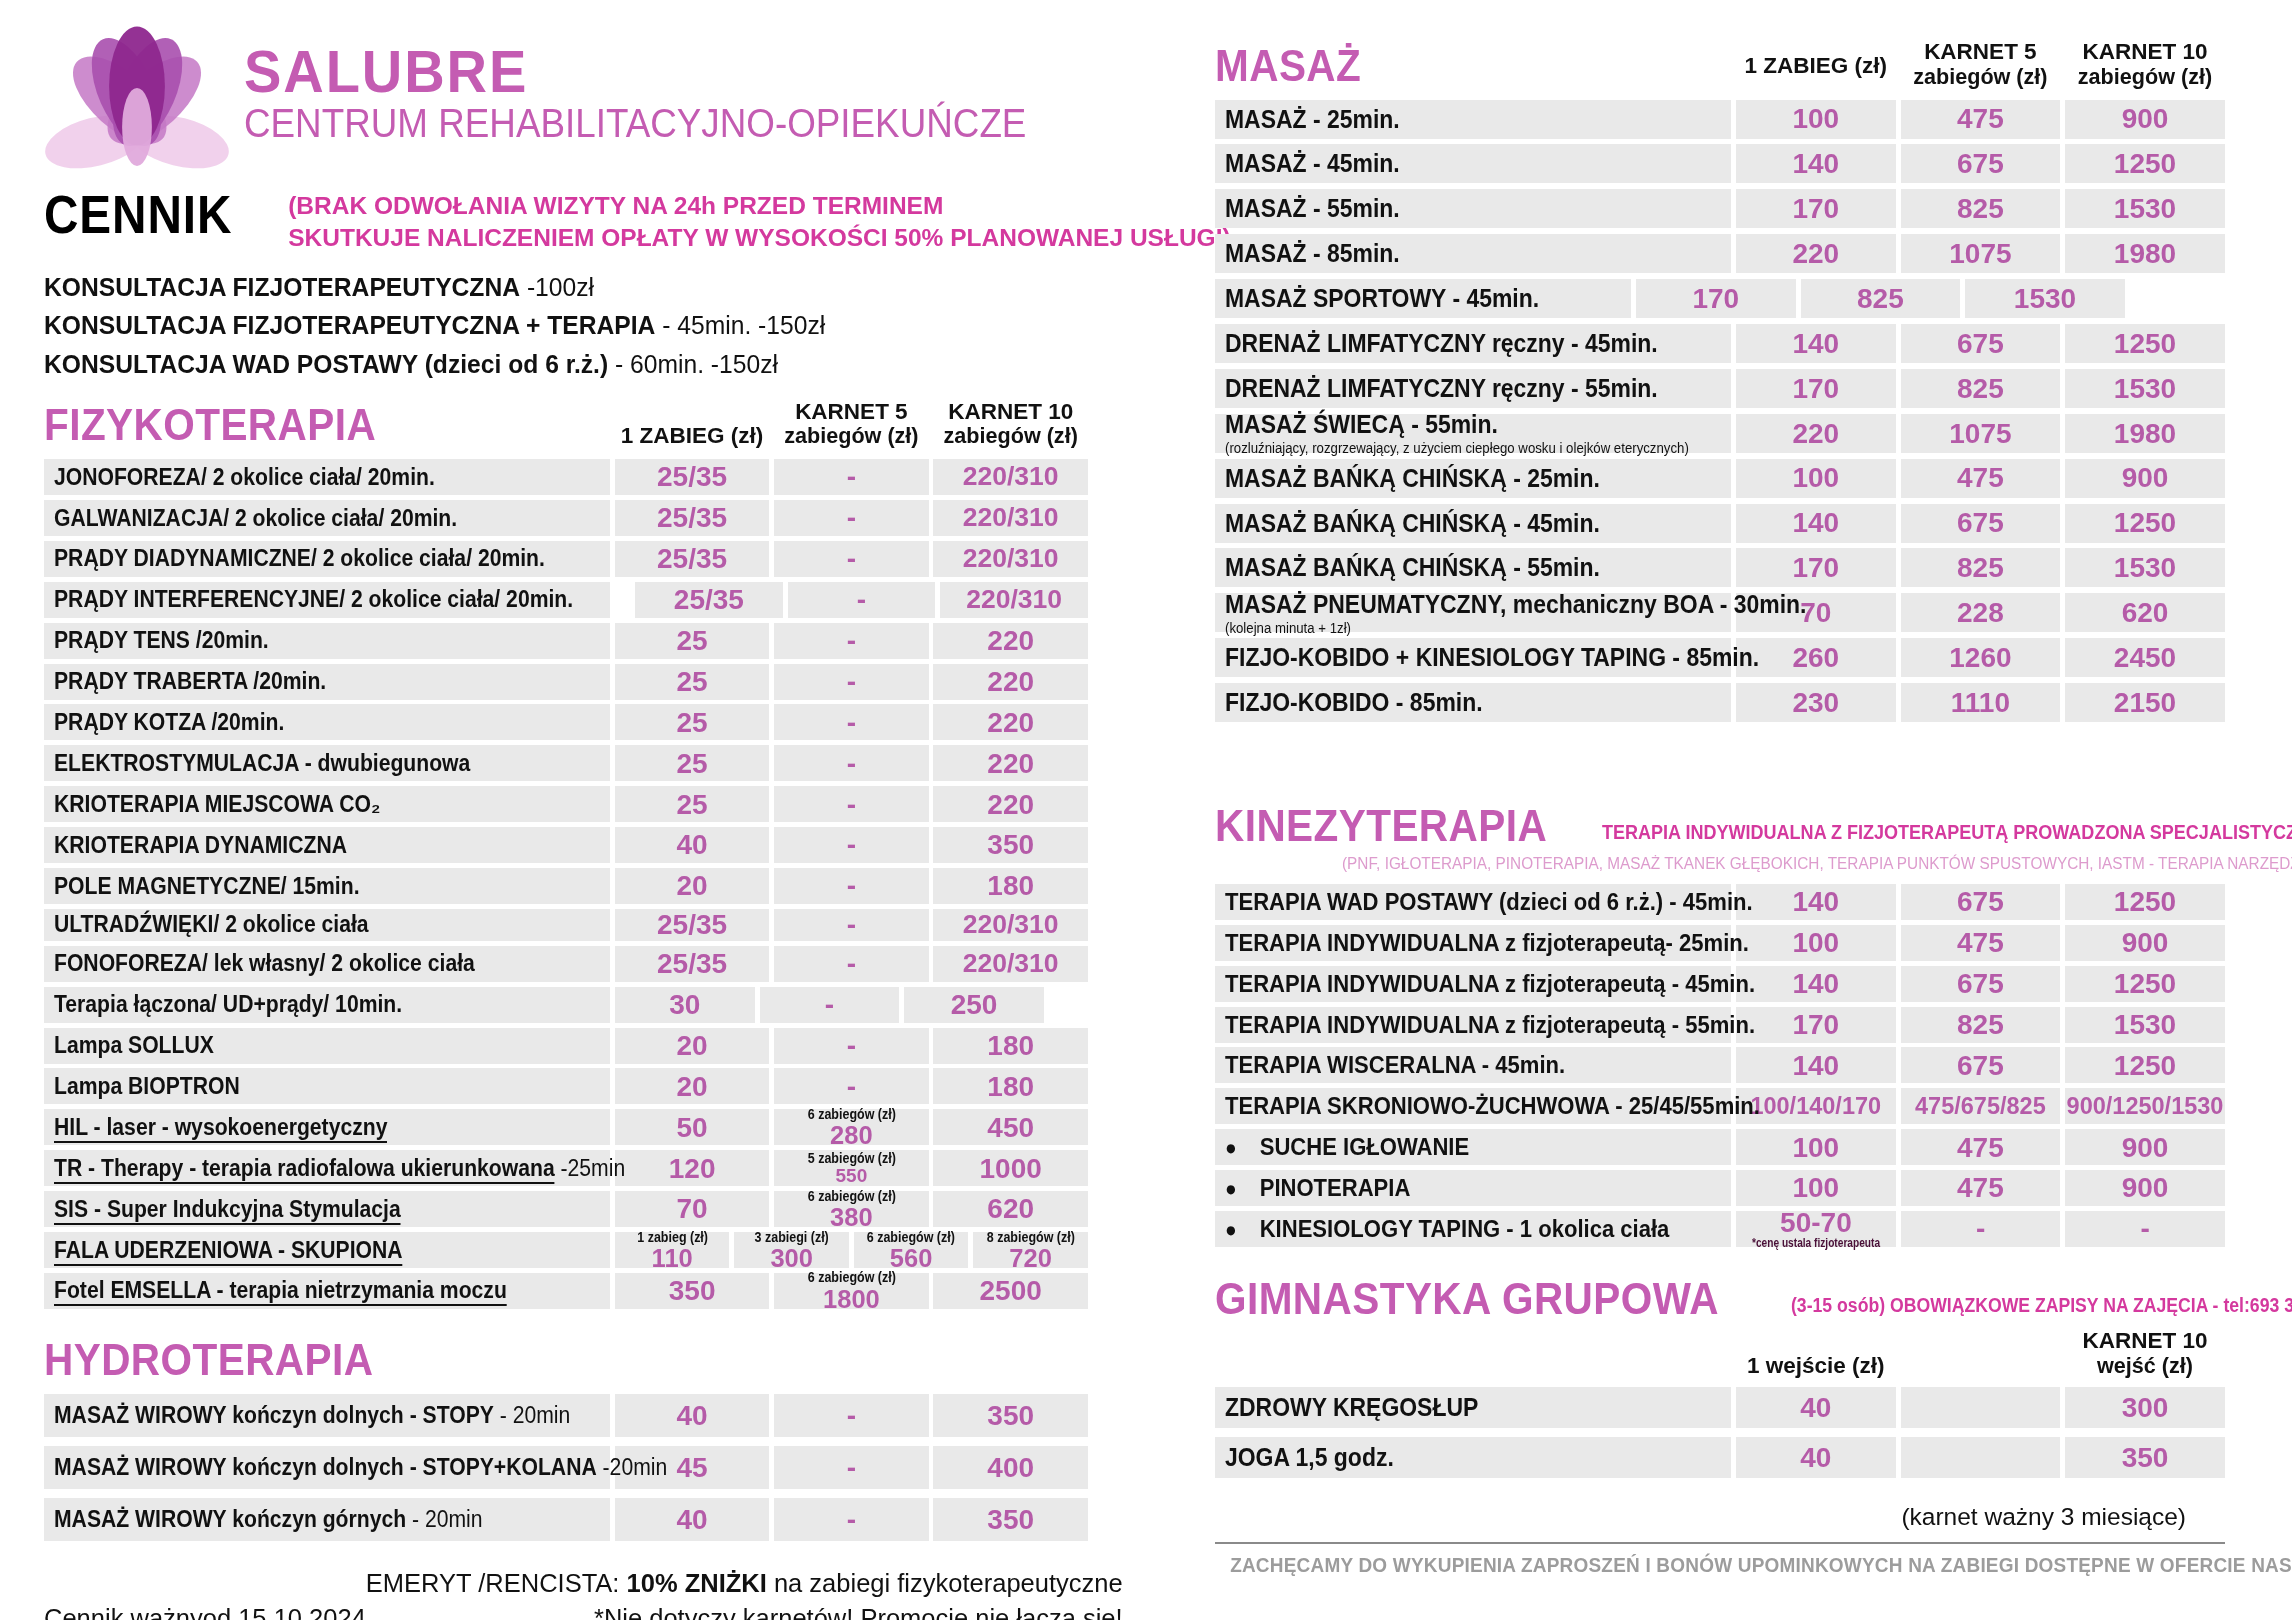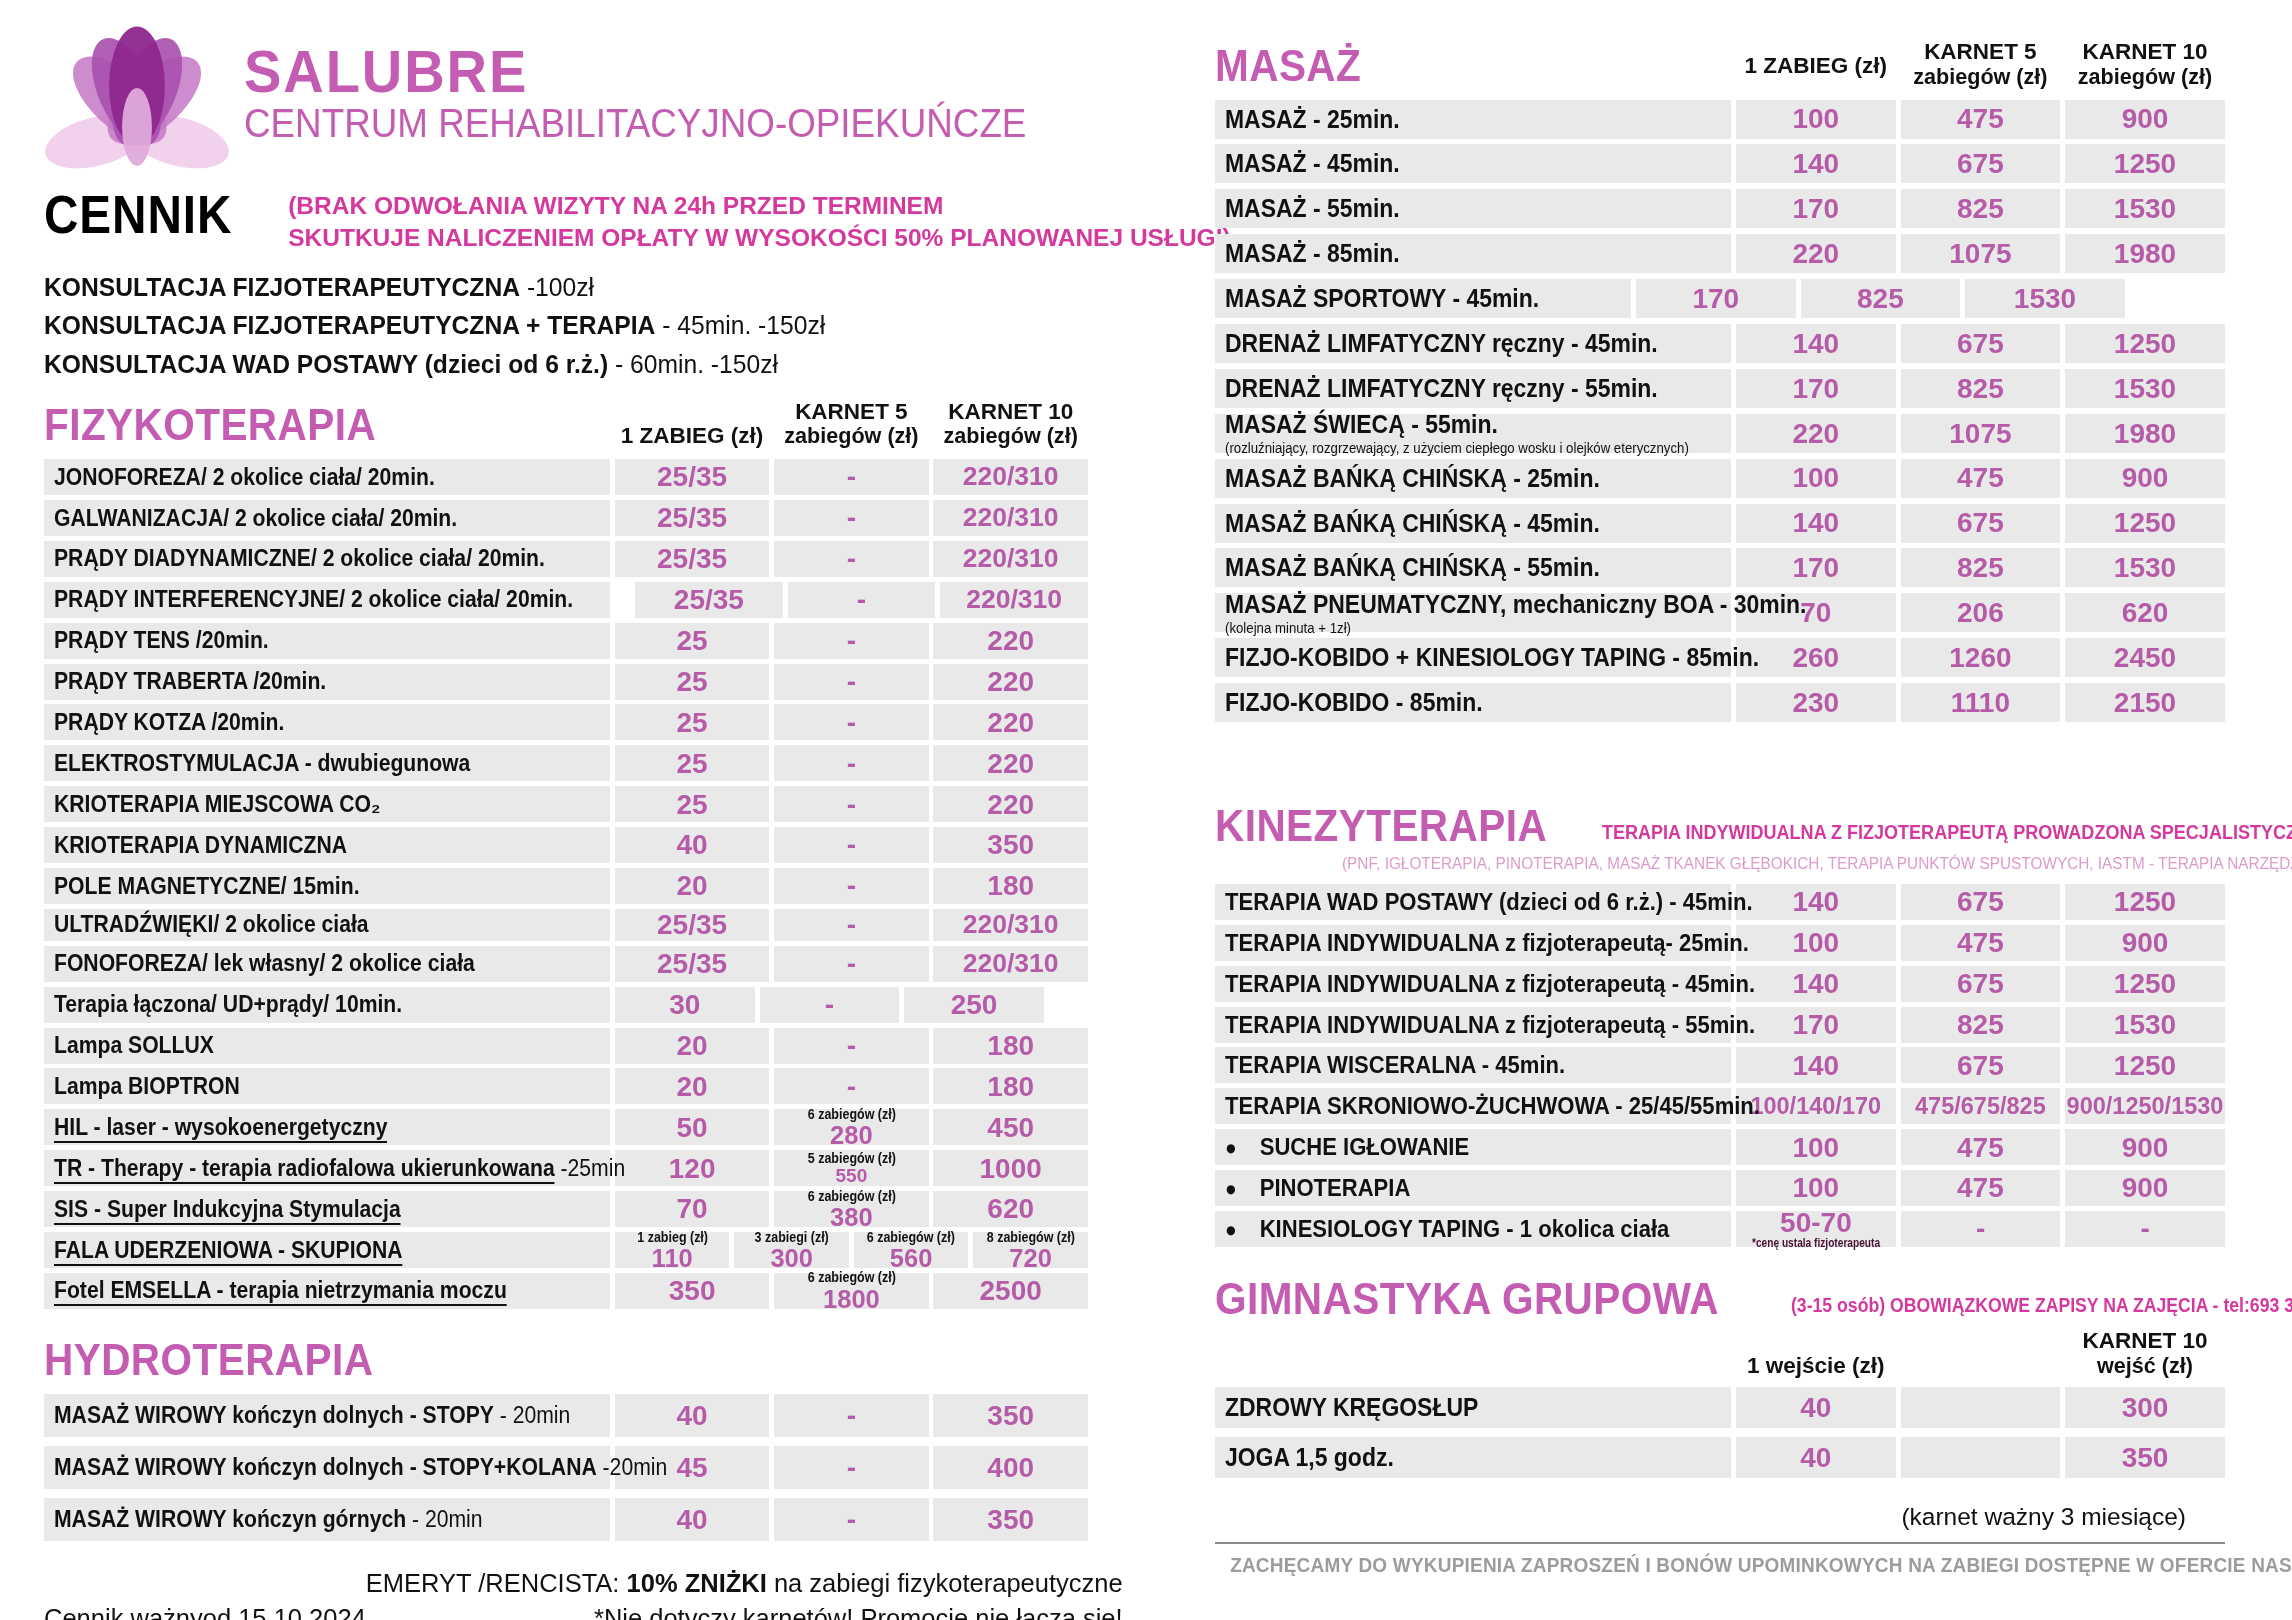--- a/index.html
+++ b/index.html
@@ -739,21 +739,21 @@
         <div class="prow" style="height: 39px; margin-bottom: 5.9px;">
           <div class="cell name-cell" style="width: 516px;">
             <div class="name-inner" style="font-size: 25.5px;"><span class="nm">MASAŻ PNEUMATYCZNY, mechaniczny BOA - 30min.</span></div>
             <div class="sub">(kolejna minuta + 1zł)</div>
           </div>
           <div class="pcols" style="width: 489px;">
             <div class="cell price-cell">
               <div class="pval">70</div>
             </div>
             <div class="cell price-cell">
-              <div class="pval">206</div>
+              <div class="pval">228</div>
             </div>
             <div class="cell price-cell">
               <div class="pval">620</div>
             </div>
           </div>
         </div>
         <div class="prow" style="height: 39px; margin-bottom: 5.9px;">
           <div class="cell name-cell" style="width: 516px;">
             <div class="name-inner" style="font-size: 25.5px;"><span class="nm">FIZJO-KOBIDO + KINESIOLOGY TAPING - 85min.</span></div>
           </div>

